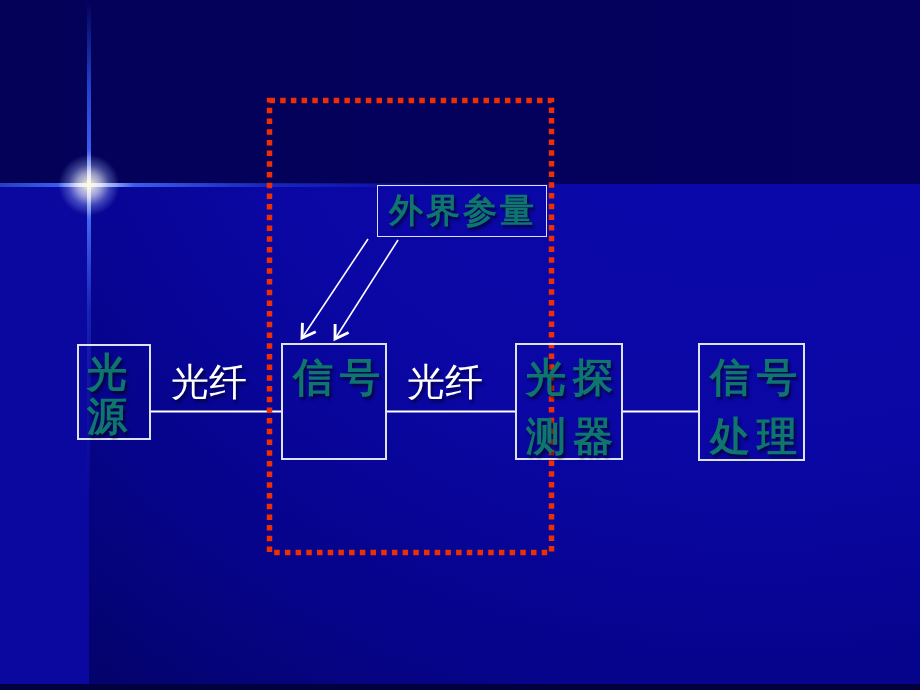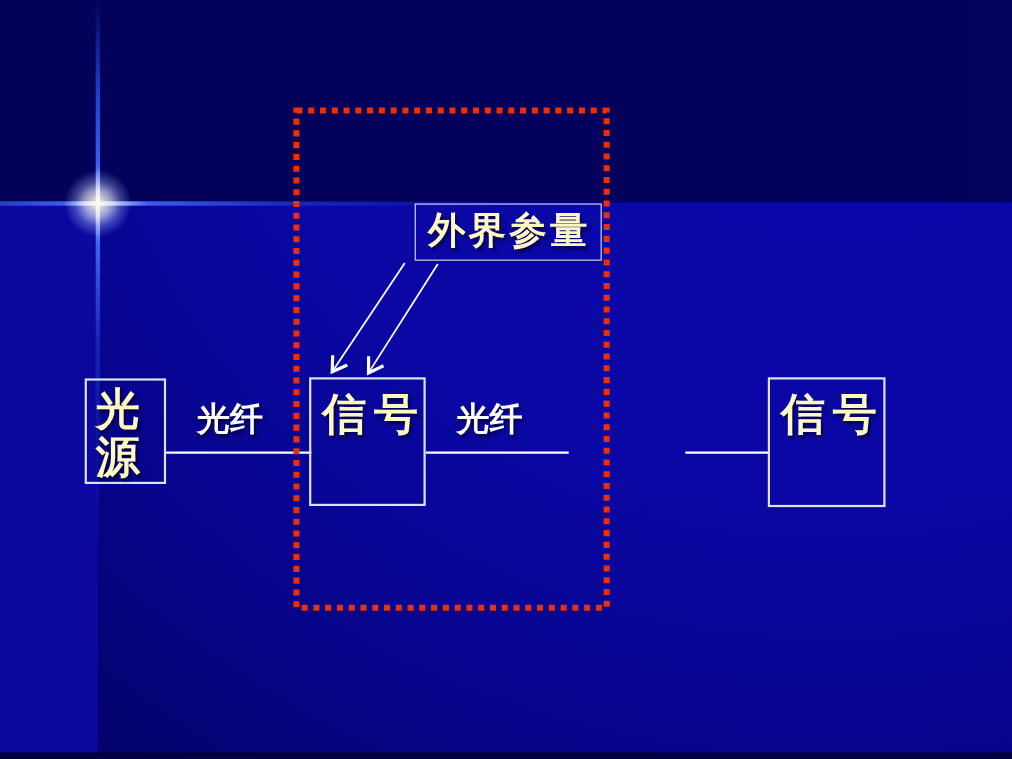--- a/index.html
+++ b/index.html
@@ -48,40 +48,40 @@
       rgba(255,252,228,0.95) 0%, rgba(235,238,255,0.65) 28%,
       rgba(170,190,255,0.35) 48%, rgba(120,150,255,0) 72%);
   }
   
   .overlay{position:absolute;inset:0;}
   
   .dbox{
     position:absolute;
     border:2px solid #dde2ef;
     box-sizing:border-box;
-    color:#fef9c3;
+    color:#0f766e;
     font-weight:bold;
     text-shadow:2px 3px 3px rgba(0,0,0,0.55);
     white-space:nowrap;
   }
   .dbox .bline{display:block;}
   .box-light-source{left:77px;top:344px;width:74px;height:96px;
     font-size:40px;line-height:44px;padding:4px 0 0 8px;}
   .box-signal-mod{left:281px;top:343px;width:106px;height:117px;
     font-size:40px;line-height:59px;letter-spacing:7px;padding:3px 0 0 10px;}
   .box-detector{left:515px;top:343px;width:108px;height:117px;
     font-size:40px;line-height:59px;letter-spacing:7px;padding:3px 0 0 9px;}
   .box-signal-proc{left:698px;top:343px;width:107px;height:118px;
     font-size:40px;line-height:59px;letter-spacing:7px;padding:3px 0 0 10px;}
   .box-ext-param{left:377px;top:185px;width:170px;height:52px;
     border-width:1.5px;font-size:34px;line-height:49px;
     letter-spacing:3px;padding:0 0 0 11px;}
   .fiber-label{
     position:absolute;width:90px;top:362px;
-    color:#fff;font-weight:bold;font-size:30px;line-height:40px;
+    color:#fff;font-weight:normal;font-size:38px;line-height:40px;
     text-align:center;text-shadow:2px 3px 3px rgba(0,0,0,0.55);
     white-space:nowrap;
   }
   .fiber-label-1{left:164px;}
   .fiber-label-2{left:400px;}
 </style>
 </head>
 <body>
 
 <div class="slide">
@@ -114,23 +114,28 @@
 
   <div class="dbox box-light-source">
     <span class="bline">光</span>
     <span class="bline">源</span>
   </div>
 
   <div class="dbox box-signal-mod">
     <span class="bline">信号</span>
   </div>
 
+  <div class="dbox box-detector">
+    <span class="bline">光探</span>
+    <span class="bline">测器</span>
+  </div>
 
   <div class="dbox box-signal-proc">
     <span class="bline">信号</span>
+    <span class="bline">处理</span>
   </div>
 
   <div class="dbox box-ext-param">
     <span>外界参量</span>
   </div>
 
   <div class="fiber-label fiber-label-1">光纤</div>
   <div class="fiber-label fiber-label-2">光纤</div>
 
 </div>

